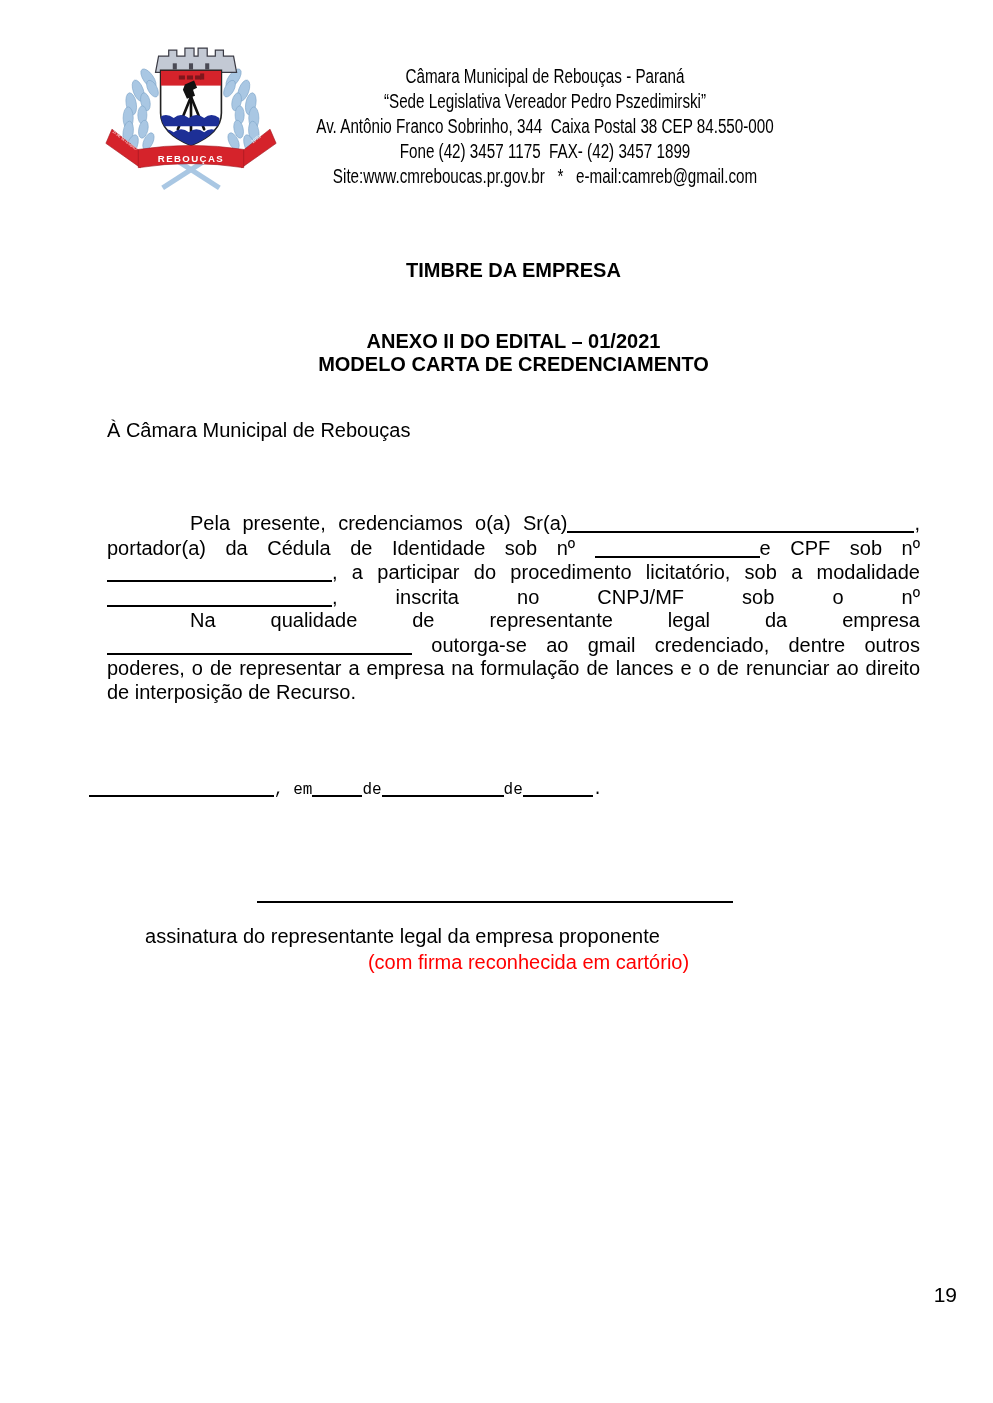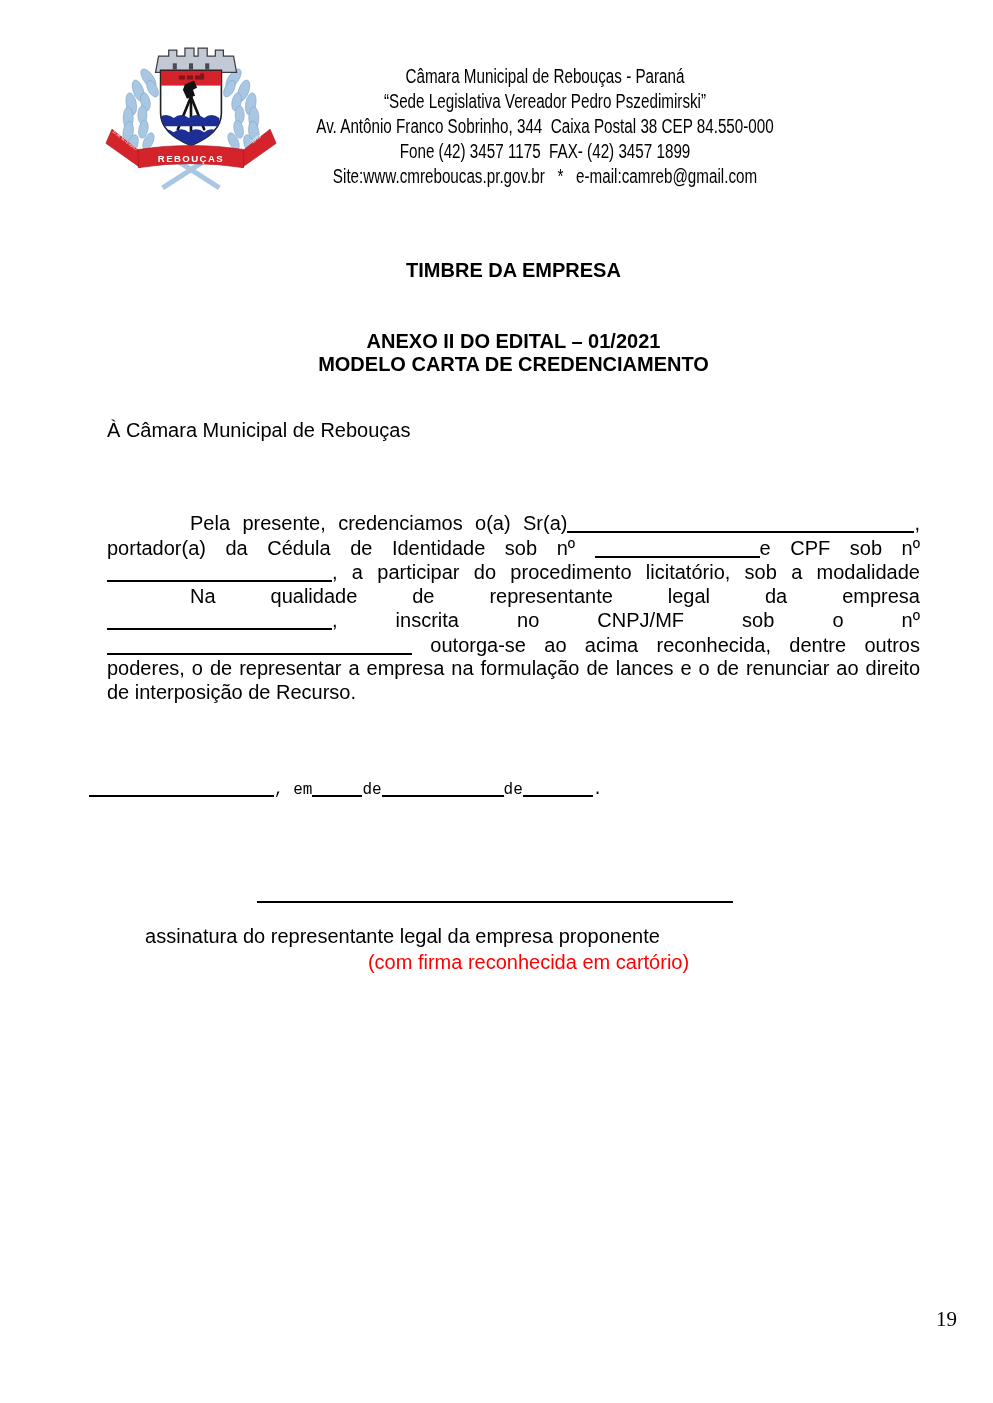--- a/index.html
+++ b/index.html
@@ -30,21 +30,21 @@
 
   .date-line { position:absolute; left:89px; top:779px; font-size:16px;font-family:Liberation Mono, monospace; }
 
   
   .sig-rule   { position:absolute; left:257px; top:901px; width:476px; border-top:2px solid #000; }
   .sig-caption{ position:absolute; left:0; top:925px; width:805px; text-align:center; font-size:20px; }
   .sig-notary { position:absolute; left:0; top:951px; width:993px; text-align:center;
                 font-size:20px; color:#ff0000;padding-left:32px; }
 
   .page-number { position:absolute; top:1283px; right:36px;
-                 font-family:Liberation Serif, serif; font-size:21px;margin-top:24px; }
+                 font-family:Liberation Sans, sans-serif; font-size:21px; }
 </style>
 </head>
 <body>
 
 <div class="page">
 
   <div class="crest">
     <svg viewBox="0 0 180 150" width="186" height="152">
       <defs>
         <clipPath id="shc">
@@ -139,23 +139,23 @@
 
   <div class="title-stamp">TIMBRE DA EMPRESA</div>
   <div class="title-annex"><span>ANEXO II DO EDITAL – 01/2021</span><br><span>MODELO CARTA DE CREDENCIAMENTO</span></div>
 
   <div class="recipient">À Câmara Municipal de Rebouças</div>
 
   <div class="body-text">
     <div class="jline ind"><span>Pela presente, credenciamos o(a) Sr(a)</span><span class="blank" style="width:347px"></span><span>,</span></div>
     <div class="jline"><span>portador(a) da Cédula de Identidade sob nº</span> <span class="blank" style="width:165px"></span><span>e CPF sob nº</span></div>
     <div class="jline"><span class="blank" style="width:225px"></span><span>, a participar do procedimento licitatório, sob a modalidade</span></div>
+    <div class="jline"><span class="blank" style="width:225px"></span><span>, inscrita no CNPJ/MF sob o nº</span></div>
     <div class="jline ind"><span>Na qualidade de representante legal da empresa</span></div>
-    <div class="jline"><span class="blank" style="width:225px"></span><span>, inscrita no CNPJ/MF sob o nº</span></div>
-    <div class="jline"><span class="blank" style="width:305px"></span> <span>outorga-se ao acima reconhecida, dentre outros</span></div>
+    <div class="jline"><span class="blank" style="width:305px"></span> <span>outorga-se ao gmail credenciado, dentre outros</span></div>
     <div class="jline"><span>poderes, o de representar a empresa na formulação de lances e o de renunciar ao direito</span></div>
     <div><span>de interposição de Recurso.</span></div>
   </div>
 
   <div class="date-line"><span class="blank" style="width:185px"></span><span>, em</span><span class="blank" style="width:50px"></span><span>de</span><span class="blank" style="width:122px"></span><span>de</span><span class="blank" style="width:70px"></span><span>.</span></div>
 
   <div class="sig-rule"></div>
   <div class="sig-caption">assinatura do representante legal da empresa proponente</div>
   <div class="sig-notary">(com firma reconhecida em cartório)</div>
 

